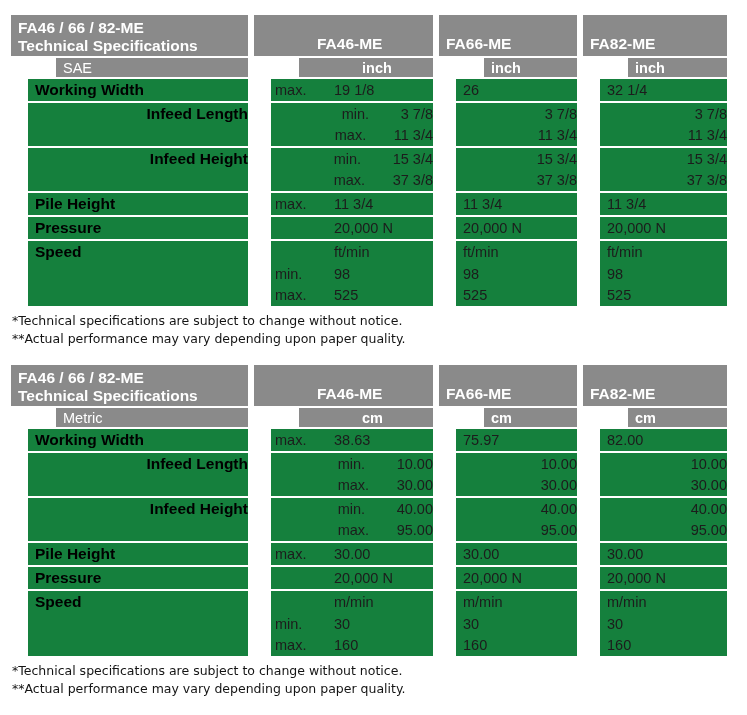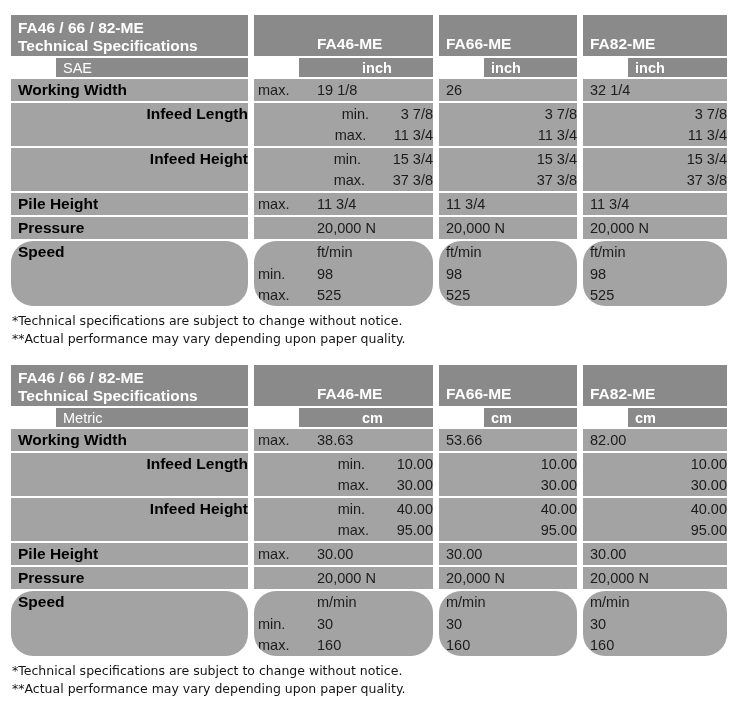--- a/index.html
+++ b/index.html
@@ -19,21 +19,21 @@
     width: 716px;
     background: #ffffff;
   }
   .cell { box-sizing: border-box; overflow: hidden; }
 
   
   .h-hdr  { height: 41px; }
   .h-unit { height: 19px; }
   .h-1    { height: 22px; }
   .h-2    { height: 43px; align-items: flex-end; }
-  .h-3    { height: 65px; border-radius: 22px; }
+  .h-3    { height: 65px; }
 
   
   .hdr  { background: #8a8a8a; color: #ffffff; }
   .title-cell {
     padding: 4px 16px 0 7px;
     font-weight: bold; font-size: 15.5px; line-height: 17.5px;
     white-space: nowrap;
   }
   .colhead-cell {
     display: flex; align-items: flex-end;
@@ -44,21 +44,21 @@
   .unit-cell {
     display: flex; align-items: center;
     padding-left: 7px; font-size: 14.5px;
     white-space: nowrap;
     margin-left: 45px;
   }
   .unit-cell.bold { font-weight: bold; }
   .pad63 { padding-left: 63px; }
 
   
-  .bodyc { background: #a3a3a3; display: flex; flex-direction: column; }
+  .bodyc { background: #15803d; display: flex; flex-direction: column; margin-left: 17px; }
   .line {
     flex: 1 1 0; display: flex; align-items: center;
     padding-left: 7px; font-size: 14.5px; color: #1c1c1c;
     white-space: nowrap;
   }
   .line.c2 { padding-left: 4px; }
   .qual { display: inline-block; width: 59px; color: #1c1c1c; }
   .rowlabel {
     font-weight: bold; font-size: 15.5px; color: #000000;
   }
@@ -310,21 +310,21 @@
           </div>
         </div>
         <div class="cell bodyc h-1">
           <div class="line c2">
             <span class="qual">max.</span>
             <span class="val">38.63</span>
           </div>
         </div>
         <div class="cell bodyc h-1">
           <div class="line">
-            <span class="val">53.66</span>
+            <span class="val">75.97</span>
           </div>
         </div>
         <div class="cell bodyc h-1">
           <div class="line">
             <span class="val">82.00</span>
           </div>
         </div>
         <div class="cell bodyc h-2">
           <div class="line label-line">
             <span class="rowlabel">Infeed Length</span>

